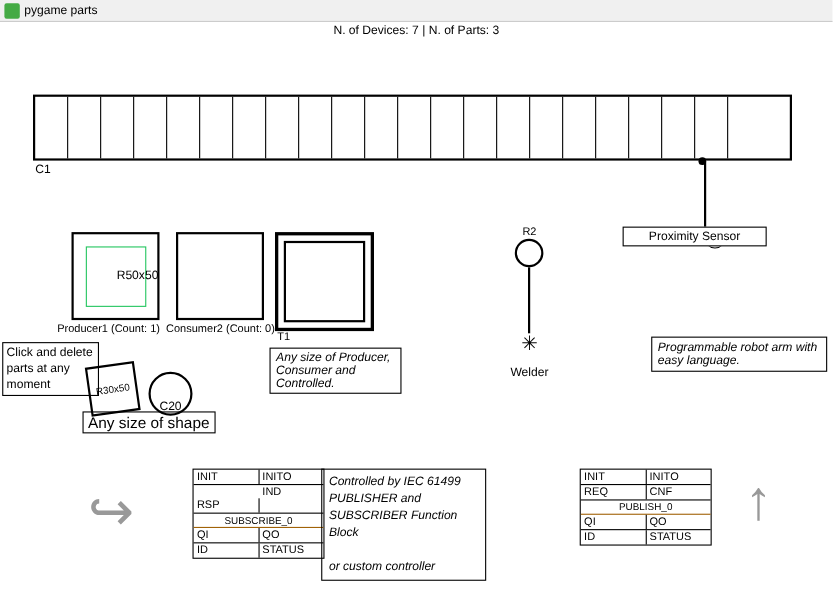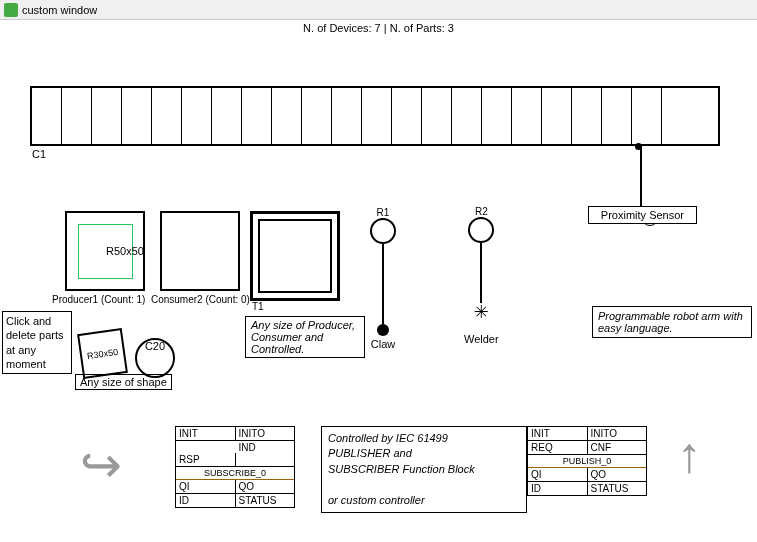--- a/index.html
+++ b/index.html
@@ -71,21 +71,21 @@
       padding: 2px 6px;
       background: #fff;
     }
     
     .proximity-sensor {
       position: absolute;
       top: 170px;
       right: 60px;
       font-size: 11px;
       border: 1px solid #000;
-      padding: 2px 12px;
+      padding: 2px 23px;
       background: #fff;
     }
     .proximity-sensor-dot {
       position: absolute;
       top: 107px;
       right: 115px;
       width: 7px; height: 7px;
       background: #000;
       border-radius: 50%;
     }
@@ -177,49 +177,49 @@
       transform: rotate(-8deg);
     }
     .c20-circle {
       position: absolute;
       top: 302px;
       left: 135px;
       width: 40px; height: 40px;
       border: 2px solid #000;
       border-radius: 50%;
       background: #fff;
-      display: flex; align-items: flex-start; justify-content: center;
+      display: flex; align-items: flex-end; justify-content: center;
       font-size: 11px;
     }
     
     .any-size-shape {
       position: absolute;
       top: 338px;
       left: 75px;
-      font-size: 11px;
+      font-size: 14px;
       border: 1px solid #000;
       padding: 1px 4px;
     }
     
     .any-size-pct {
       position: absolute;
       top: 280px;
       left: 245px;
       width: 120px;
       font-size: 11px;
       border: 1px solid #000;
       padding: 2px 5px;
       font-style: italic;
     }
     
     .click-delete-label {
       position: absolute;
       top: 275px;
       left: 2px;
-      width: 70px;
+      width: 88px;
       font-size: 11px;
       border: 1px solid #000;
       padding: 2px 3px;
       line-height: 1.3;
     }
     
     .robot-arm-label {
       position: absolute;
       top: 270px;
       right: 5px;
@@ -348,35 +348,35 @@
       position: absolute;
       top: 390px;
       right: 110px;
       border: 1px solid #000;
       width: 120px;
     }
     
     .middle-text {
       position: absolute;
       top: 390px;
-      left: 321px;
-      width: 206px;
+      left: 292px;
+      width: 150px;
       border: 1px solid #000;
       padding: 4px 6px;
       font-size: 11px;
       font-style: italic;
       line-height: 1.4;
     }
   </style>
 </head>
 <body>
 
 <div id="titlebar">
   <span class="icon"></span>
-  <span>custom window</span>
+  <span>pygame parts</span>
 </div>
 
 <div id="statusbar">
   <span>N. of Devices: 7  |  N. of Parts: 3</span>
 </div>
 
 <div id="main-area">
 
   <div class="conveyor-caption">
     <span>Any size, 4 directions and adjustable speed conveyor</span>
@@ -454,27 +454,20 @@
   </div>
 
   <div class="click-delete-label">
     <span>Click and delete parts at any moment</span>
   </div>
 
   <div class="robot-arm-label">
     <span>Programmable robot arm with easy language.</span>
   </div>
 
-  <div class="claw-area">
-    <div class="r1-label">R1</div>
-    <div class="claw-circle-top"></div>
-    <div class="claw-line"></div>
-    <div class="claw-dot-bottom"></div>
-    <div class="claw-label">Claw</div>
-  </div>
 
   <div class="welder-area">
     <div class="r2-label">R2</div>
     <div class="welder-circle-top"></div>
     <div class="welder-line"></div>
     <div class="welder-spark">✳</div>
     <div class="welder-label">Welder</div>
   </div>
 
   <div class="arrow-left" style="color:#999; font-size:50px;">↪</div>

